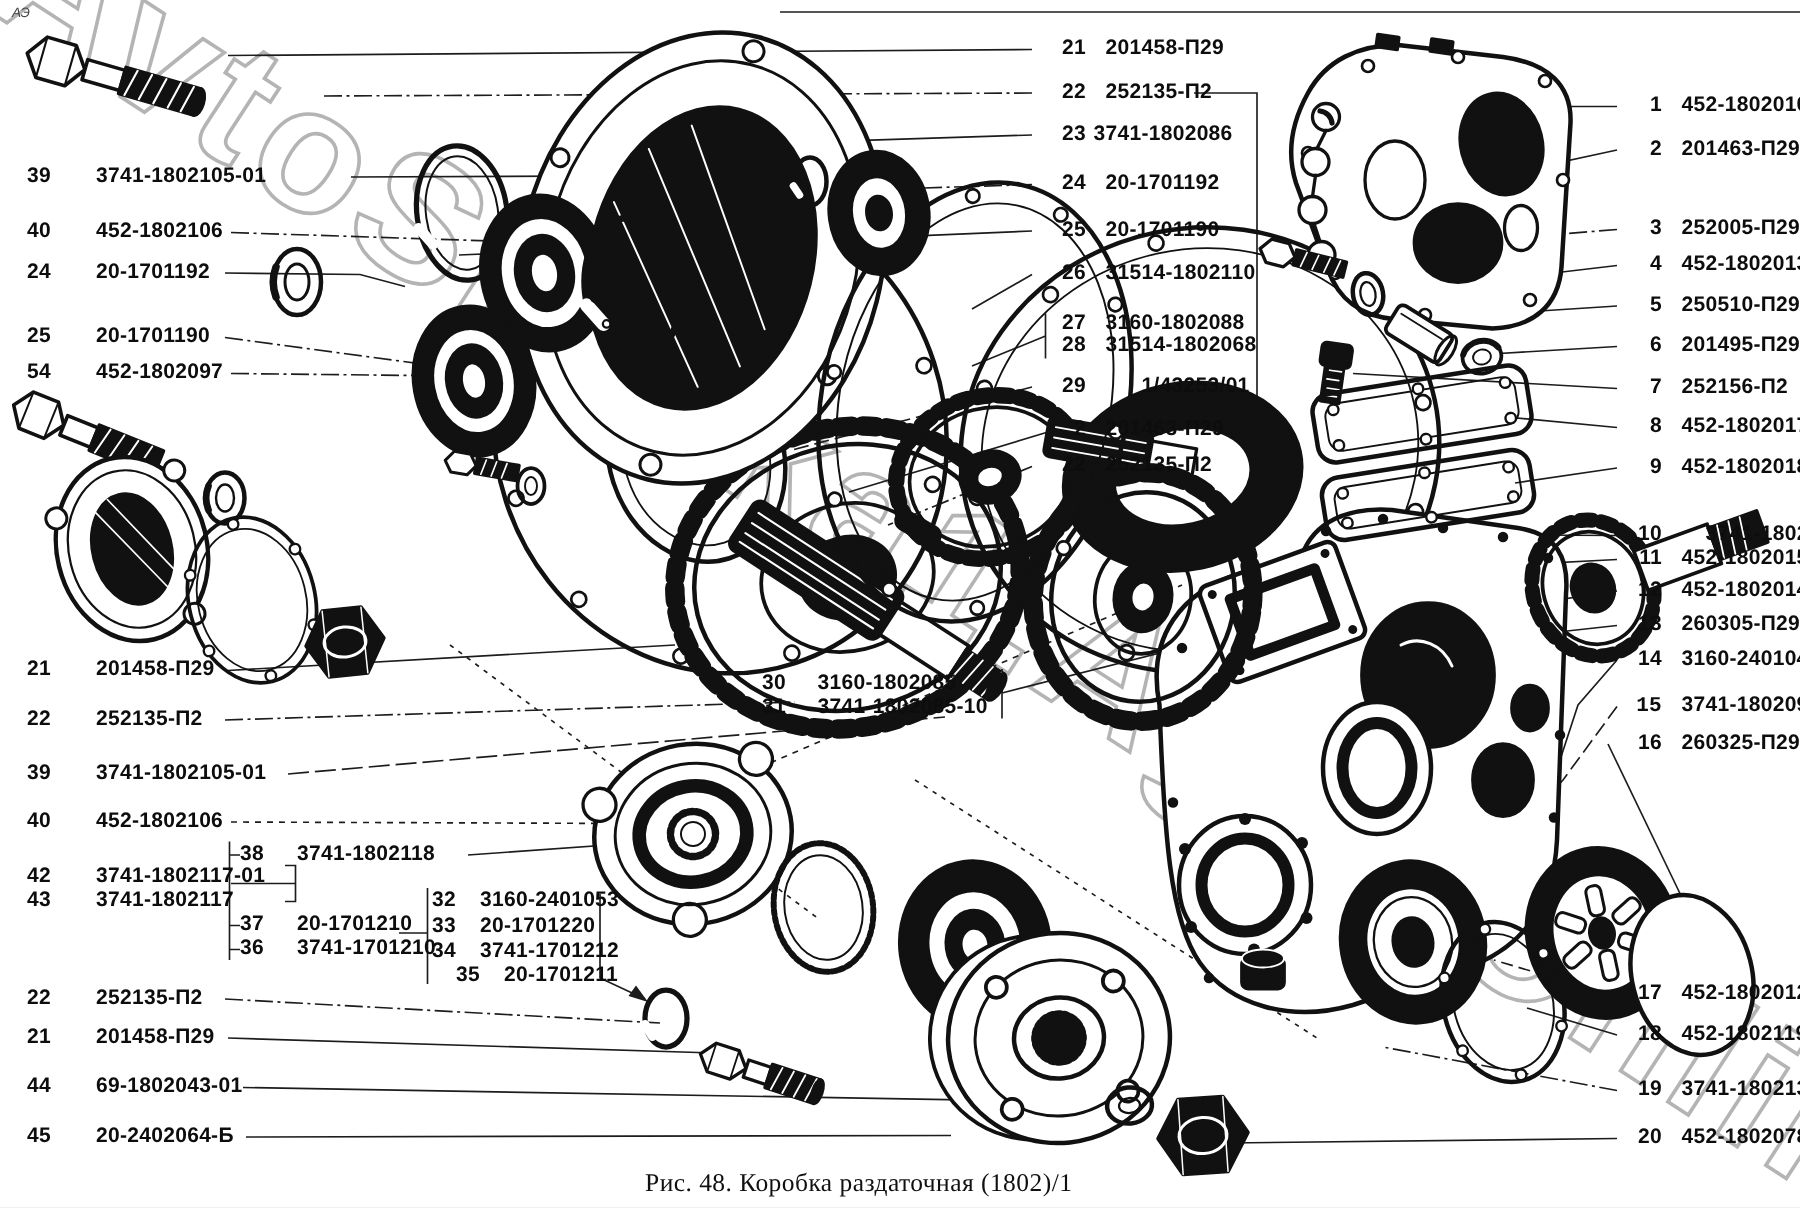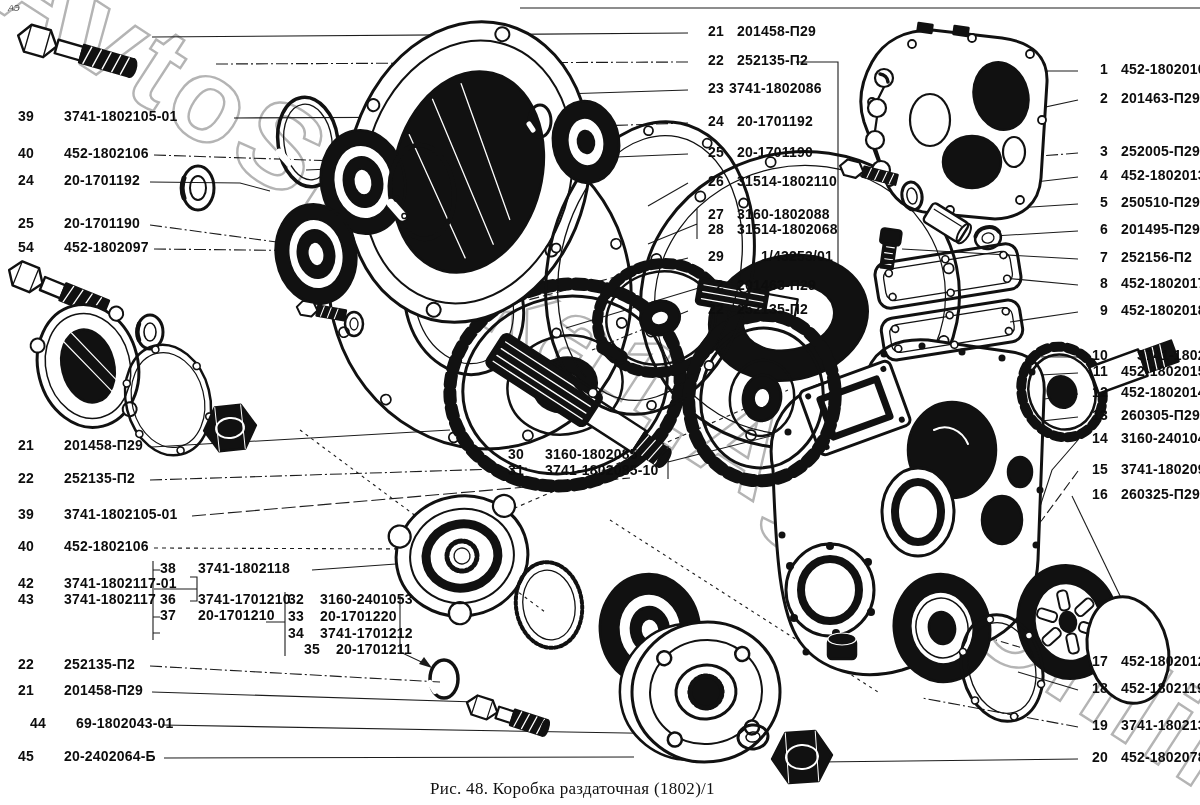--- a/index.html
+++ b/index.html
@@ -635,21 +635,21 @@
       </div>
       <div class="callout" style="left: 1080px; top: 408px;">
         <span class="c-num" style="width: 28px; text-align: right; margin-right: 13px;">13</span>
         <span class="c-part">260305-П29</span>
       </div>
       <div class="callout" style="left: 1080px; top: 431px;">
         <span class="c-num" style="width: 28px; text-align: right; margin-right: 13px;">14</span>
         <span class="c-part">3160-2401046</span>
       </div>
       <div class="callout" style="left: 1080px; top: 462px;">
-        <span class="c-num" style="width: 28px; text-align: right; margin-right: 13px;">15</span>
+        <span class="c-num" style="width: 28px; text-align: right; margin-right: 13px; font-family: Liberation Mono, monospace;">15</span>
         <span class="c-part">3741-1802092</span>
       </div>
       <div class="callout" style="left: 1080px; top: 487px;">
         <span class="c-num" style="width: 28px; text-align: right; margin-right: 13px;">16</span>
         <span class="c-part">260325-П29</span>
       </div>
       <div class="callout" style="left: 1080px; top: 654px;">
         <span class="c-num" style="width: 28px; text-align: right; margin-right: 13px;">17</span>
         <span class="c-part">452-1802012</span>
       </div>
@@ -710,21 +710,21 @@
         <span class="c-part">3741-1802117</span>
       </div>
       <div class="callout" style="left: 160px; top: 561px;">
         <span class="c-num" style="width: 24px; text-align: left; margin-right: 14px;">38</span>
         <span class="c-part">3741-1802118</span>
       </div>
       <div class="callout" style="left: 160px; top: 608px;">
         <span class="c-num" style="width: 24px; text-align: left; margin-right: 14px;">37</span>
         <span class="c-part">20-1701210</span>
       </div>
-      <div class="callout" style="left: 160px; top: 592px; align-items: flex-end;">
+      <div class="callout" style="left: 160px; top: 624px; align-items: flex-end;">
         <span class="c-num" style="width: 24px; text-align: left; margin-right: 14px;">36</span>
         <span class="c-part">3741-1701210</span>
       </div>
       <div class="callout" style="left: 288px; top: 592px;">
         <span class="c-num" style="width: 22px; text-align: left; margin-right: 10px;">32</span>
         <span class="c-part">3160-2401053</span>
       </div>
       <div class="callout" style="left: 288px; top: 609px;">
         <span class="c-num" style="width: 22px; text-align: left; margin-right: 10px;">33</span>
         <span class="c-part">20-1701220</span>
@@ -739,21 +739,21 @@
       </div>
       <div class="callout" style="left: 18px; top: 657px;">
         <span class="c-num" style="width: 26px; text-align: left; margin-right: 20px;">22</span>
         <span class="c-part">252135-П2</span>
       </div>
       <div class="callout" style="left: 18px; top: 683px;">
         <span class="c-num" style="width: 26px; text-align: left; margin-right: 20px;">21</span>
         <span class="c-part">201458-П29</span>
       </div>
       <div class="callout" style="left: 18px; top: 716px;">
-        <span class="c-num" style="width: 26px; text-align: left; margin-right: 20px; margin-left: 12px;">44</span>
+        <span class="c-num" style="width: 26px; text-align: left; margin-right: 20px;">44</span>
         <span class="c-part">69-1802043-01</span>
       </div>
       <div class="callout" style="left: 18px; top: 749px;">
         <span class="c-num" style="width: 26px; text-align: left; margin-right: 20px;">45</span>
         <span class="c-part">20-2402064-Б</span>
       </div>
       <div class="callout" style="left: 508px; top: 447px;">
         <span class="c-num" style="width: 24px; text-align: left; margin-right: 13px;">30</span>
         <span class="c-part">3160-1802085</span>
       </div>

